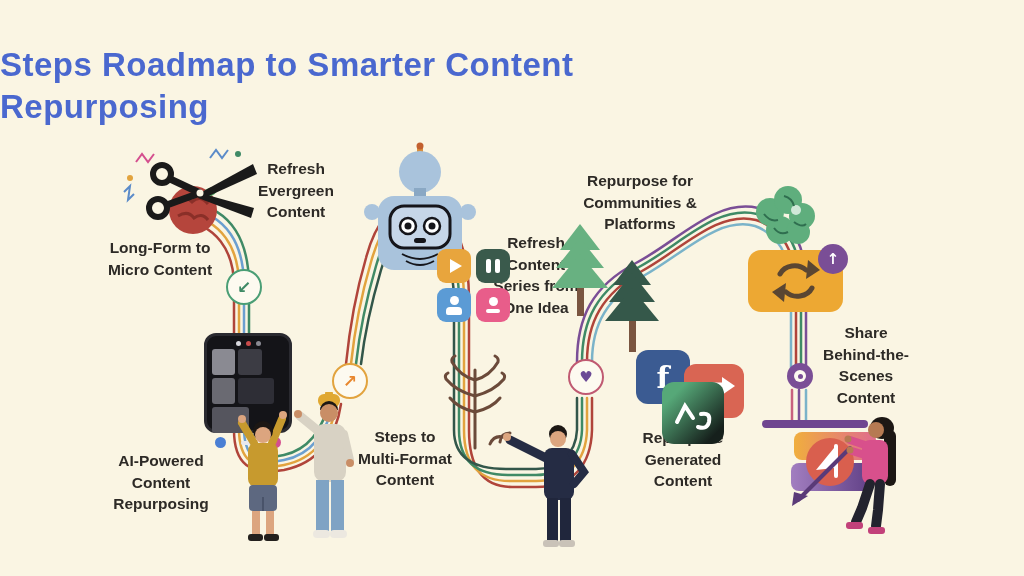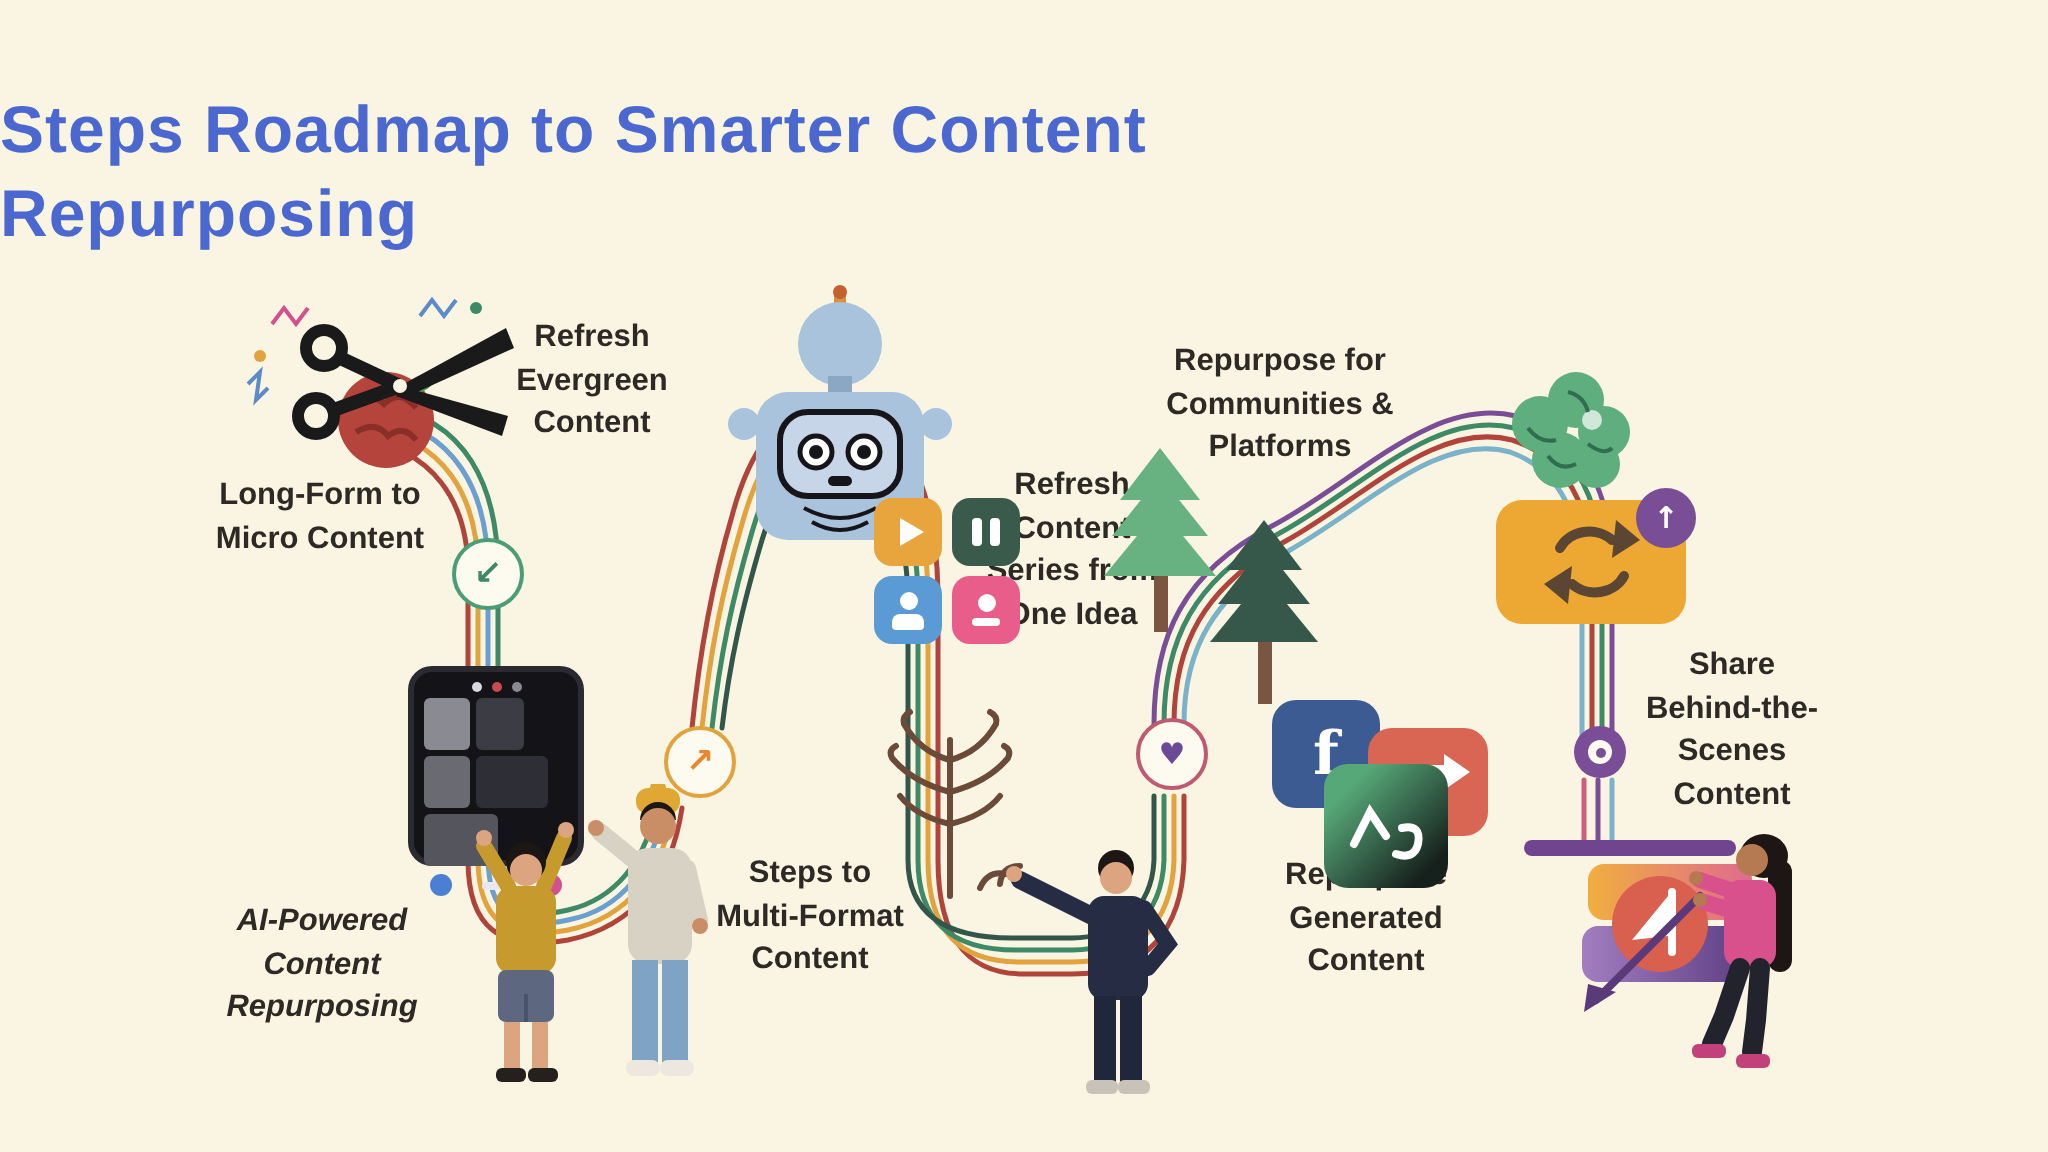--- a/index.html
+++ b/index.html
@@ -101,21 +101,21 @@
 
   <div class="label" style="left:78px;top:237px;width:164px;">
     <div>Long-Form to</div>
     <div>Micro Content</div>
   </div>
   <div class="label" style="left:235px;top:158px;width:122px;">
     <div>Refresh</div>
     <div>Evergreen</div>
     <div>Content</div>
   </div>
-  <div class="label" style="left:85px;top:450px;width:152px;font-style:italic;">
+  <div class="label" style="left:85px;top:450px;width:152px;">
     <div>AI-Powered</div>
     <div>Content</div>
     <div>Repurposing</div>
   </div>
   <div class="label" style="left:338px;top:426px;width:134px;">
     <div>Steps to</div>
     <div>Multi-Format</div>
     <div>Content</div>
   </div>
   <div class="label" style="left:480px;top:232px;width:112px;">

